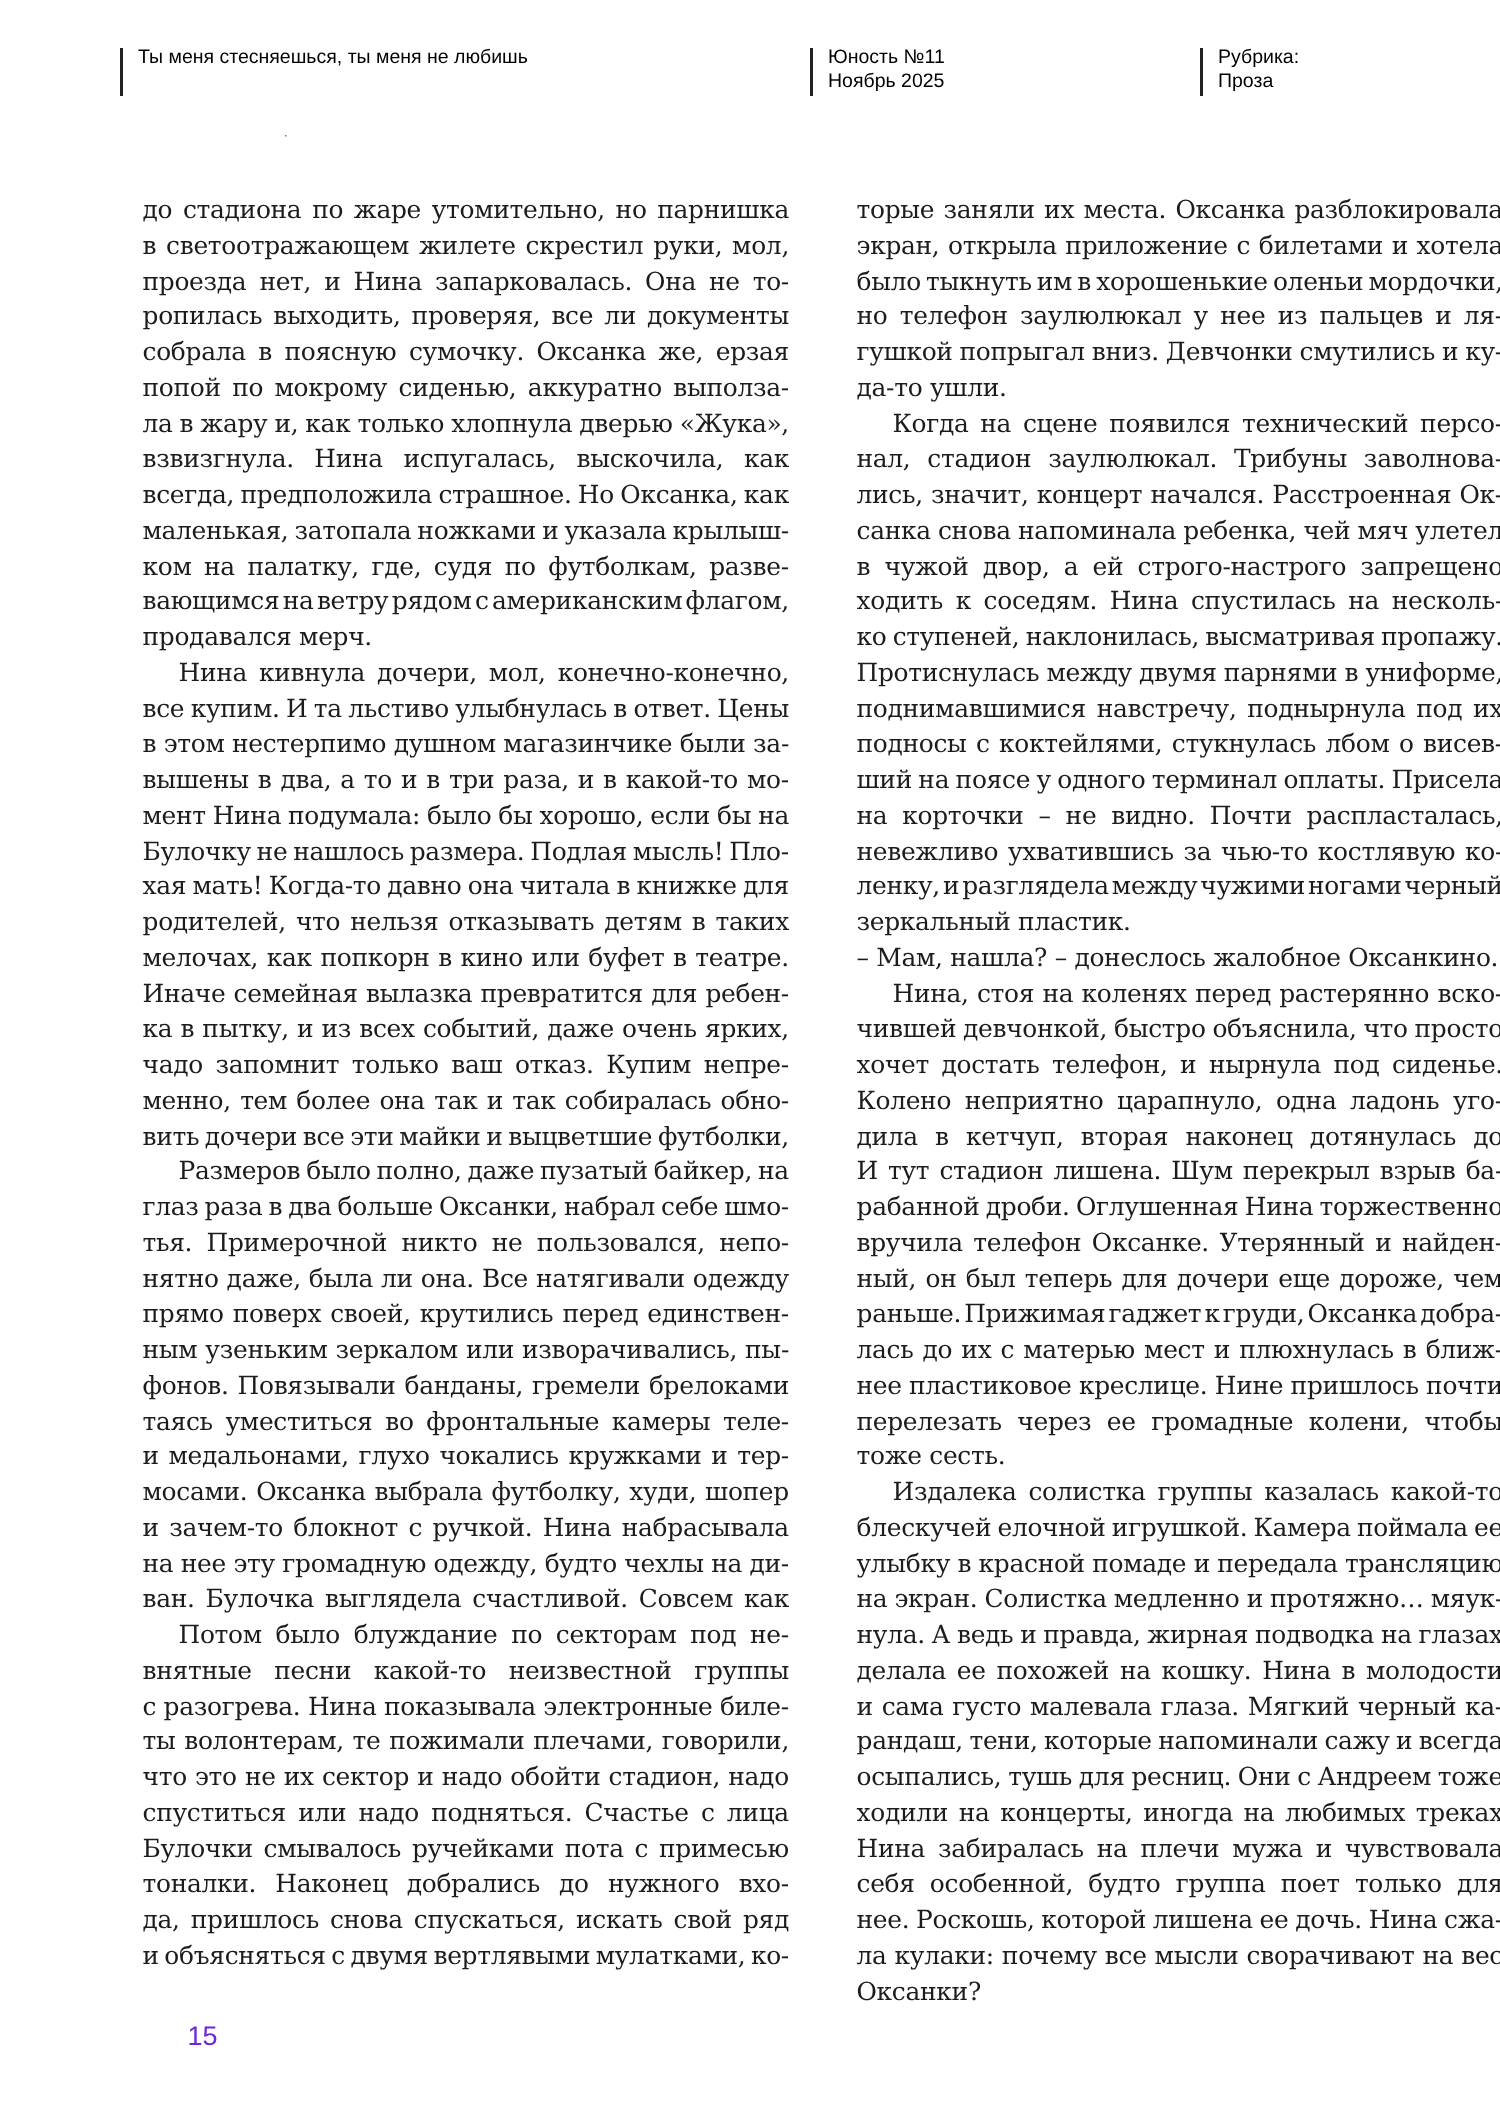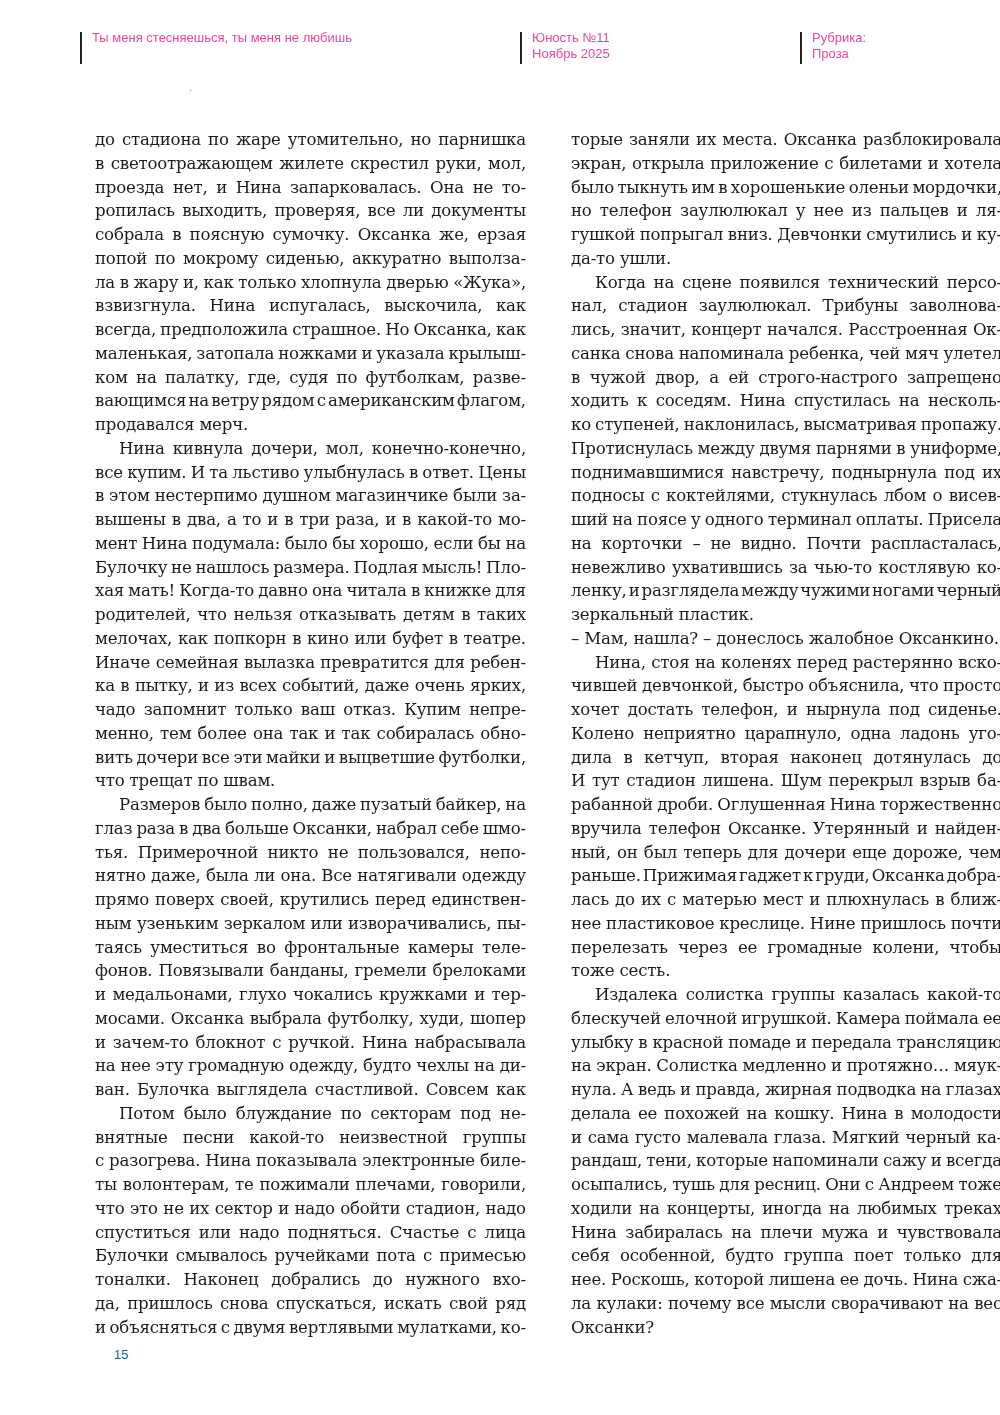--- a/index.html
+++ b/index.html
@@ -1,31 +1,31 @@
 <!DOCTYPE html>
 <html><head>
 <meta charset="utf-8">
 <style>
   html, body { margin: 0; padding: 0; background: #ffffff; }
   body { width: 1000px; height: 1415px; position: relative; overflow: hidden; color: #1c1c1c; }
-  .hdr { position: absolute; top: 30px; font-family: "Liberation Sans", sans-serif; font-size: 13px; line-height: 16px; color: #ec4899; padding-left: 12px; }
+  .hdr { position: absolute; top: 30px; font-family: "Liberation Sans", sans-serif; font-size: 13px; line-height: 16px; color: #000000; padding-left: 12px; }
   .hdr::before { content: ""; position: absolute; left: 0; top: 2px; width: 1.5px; height: 32px; background: #222; }
   .hdr-title { left: 80px; }
-  .hdr-issue { left: 520px; text-align: center; }
+  .hdr-issue { left: 540px; }
   .hdr-rubric { left: 800px; }
   .hdr div { white-space: nowrap; }
   .dot { position: absolute; left: 190px; top: 90px; width: 1px; height: 1px; background: #777; }
   .col { position: absolute; top: 128px; width: 431px; font-family: "DejaVu Serif", "Liberation Serif", serif; font-size: 16.6px; line-height: 23.75px; letter-spacing: -0.2px; }
   .col-left { left: 95px; }
   .col-right { left: 571px; }
   .ln { display: block; text-align: justify; text-align-last: justify; white-space: nowrap; height: 23.75px; overflow: visible; }
   .ln.last { text-align-last: left; }
   .ln.indent { padding-left: 24px; }
   .ln.j { display: flex; justify-content: space-between; }
-  .pagenum { position: absolute; left: 114px; top: 1347px; font-family: "Liberation Sans", sans-serif; font-size: 13px; color: #0369a1; }
+  .pagenum { position: absolute; left: 125px; top: 1347px; font-family: "Liberation Sans", sans-serif; font-size: 18px; color: #6d28d9; }
 </style>
 </head>
 <body>
 
 <div class="hdr hdr-title">
   <div>Ты меня стесняешься, ты меня не любишь</div>
 </div>
 <div class="hdr hdr-issue">
   <div>Юность №11</div>
   <div>Ноябрь 2025</div>
@@ -282,21 +282,20 @@
       <span class="ln j">
         <span>вить</span>
         <span>дочери</span>
         <span>все</span>
         <span>эти</span>
         <span>майки</span>
         <span>и</span>
         <span>выцветшие</span>
         <span>футболки,</span>
       </span>
-      <span class="ln last">что трещат по швам.</span>
     </div>
     <div>
       <span class="ln indent j">
         <span>Размеров</span>
         <span>было</span>
         <span>полно,</span>
         <span>даже</span>
         <span>пузатый</span>
         <span>байкер,</span>
         <span>на</span>
@@ -340,33 +339,33 @@
       </span>
       <span class="ln j">
         <span>ным</span>
         <span>узеньким</span>
         <span>зеркалом</span>
         <span>или</span>
         <span>изворачивались,</span>
         <span>пы-</span>
       </span>
       <span class="ln j">
+        <span>фонов.</span>
+        <span>Повязывали</span>
+        <span>банданы,</span>
+        <span>гремели</span>
+        <span>брелоками</span>
+      </span>
+      <span class="ln j">
         <span>таясь</span>
         <span>уместиться</span>
         <span>во</span>
         <span>фронтальные</span>
         <span>камеры</span>
         <span>теле-</span>
-      </span>
-      <span class="ln j">
-        <span>фонов.</span>
-        <span>Повязывали</span>
-        <span>банданы,</span>
-        <span>гремели</span>
-        <span>брелоками</span>
       </span>
       <span class="ln j">
         <span>и</span>
         <span>медальонами,</span>
         <span>глухо</span>
         <span>чокались</span>
         <span>кружками</span>
         <span>и</span>
         <span>тер-</span>
       </span>

